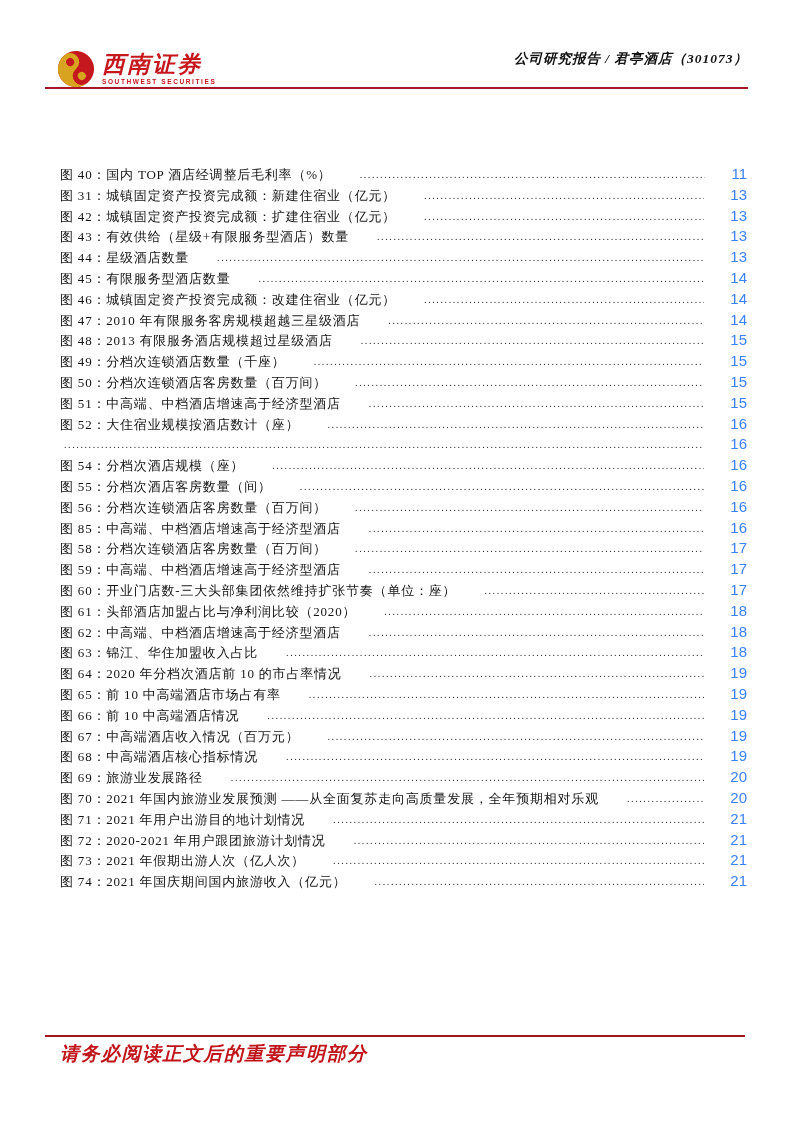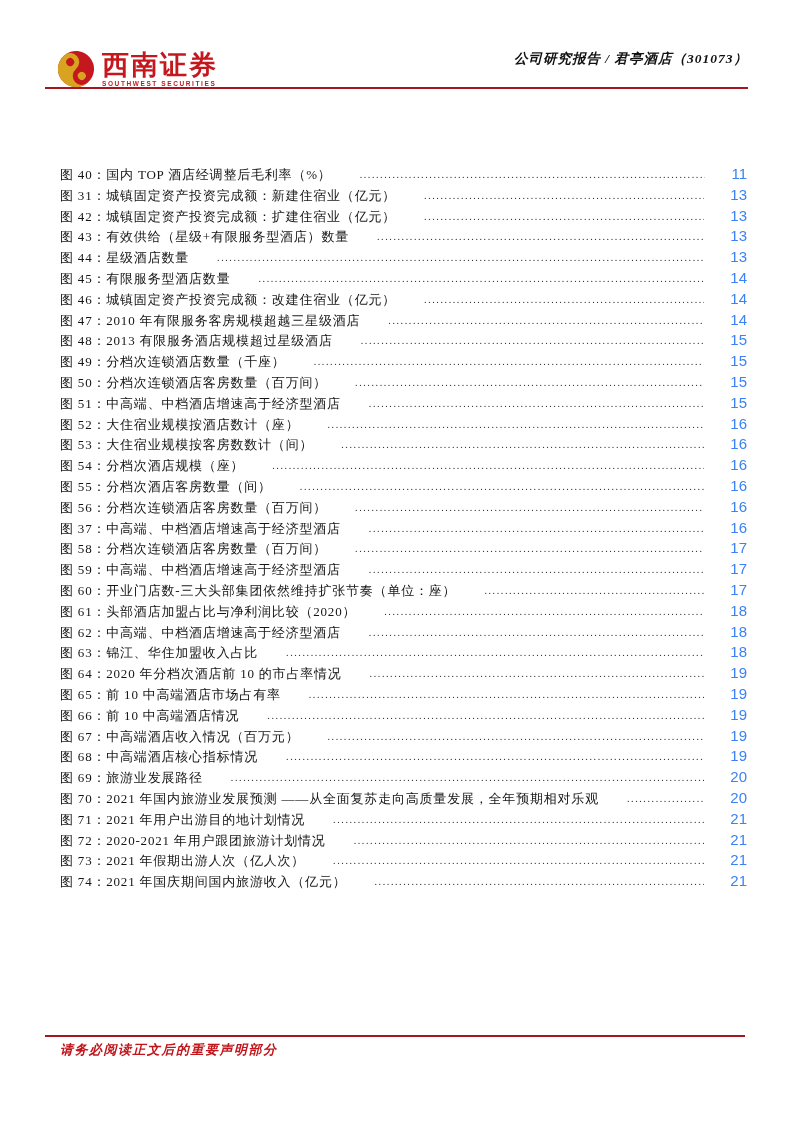--- a/index.html
+++ b/index.html
@@ -22,21 +22,21 @@
 
   
   .header{
     position:absolute;top:46px;left:45px;right:45px;
     height:42px;
     display:flex;justify-content:space-between;align-items:flex-end;
   }
   .logo{display:flex;align-items:center;gap:7px;margin-left:12px;}
   .logo-icon{width:38px;height:38px;flex:0 0 auto;}
   .brand-cn{
-    font-size:27px;font-weight:bold;
+    font-size:23px;font-weight:bold;font-style:italic;
     color:var(--logo-red);letter-spacing:2px;line-height:1.05;
     font-family:"Liberation Serif","DejaVu Serif",serif;
   }
   .brand-en{
     font-size:6.5px;font-weight:bold;color:var(--logo-red);
     letter-spacing:1.6px;margin-top:1px;
     font-family:"Liberation Sans","DejaVu Sans",sans-serif;
   }
   .report-label{
     font-size:13.5px;font-weight:bold;font-style:italic;
@@ -76,21 +76,21 @@
     font-size:15px;color:#3b82f6;margin-top:30px;
   }
 
   
   .footer-rule{
     position:absolute;top:1035px;left:45px;right:48px;
     height:2px;background:var(--rule-red);
   }
   .footer-text{
     position:absolute;top:1041px;left:60px;
-    font-size:13px;font-weight:bold;font-style:italic;
+    font-size:19px;font-weight:bold;font-style:italic;
     letter-spacing:1.5px;color:var(--footer-red);
   }
 </style>
 </head>
 <body>
 
 <div class="page">
 
   <div class="header">
     <div class="logo">
@@ -184,21 +184,20 @@
       <span class="toc-page">15</span>
     </div>
 
     <div class="toc-row">
       <span class="toc-label">图 52：大住宿业规模按酒店数计（座）</span>
       <span class="toc-dots"></span>
       <span class="toc-page">16</span>
     </div>
 
     <div class="toc-row">
-      <span class="toc-label">图 53：大住宿业规模按客房数数计（间）</span>
       <span class="toc-dots"></span>
       <span class="toc-page">16</span>
     </div>
 
     <div class="toc-row">
       <span class="toc-label">图 54：分档次酒店规模（座）</span>
       <span class="toc-dots"></span>
       <span class="toc-page">16</span>
     </div>
 
@@ -208,21 +207,21 @@
       <span class="toc-page">16</span>
     </div>
 
     <div class="toc-row">
       <span class="toc-label">图 56：分档次连锁酒店客房数量（百万间）</span>
       <span class="toc-dots"></span>
       <span class="toc-page">16</span>
     </div>
 
     <div class="toc-row">
-      <span class="toc-label">图 37：中高端、中档酒店增速高于经济型酒店</span>
+      <span class="toc-label">图 85：中高端、中档酒店增速高于经济型酒店</span>
       <span class="toc-dots"></span>
       <span class="toc-page">16</span>
     </div>
 
     <div class="toc-row">
       <span class="toc-label">图 58：分档次连锁酒店客房数量（百万间）</span>
       <span class="toc-dots"></span>
       <span class="toc-page">17</span>
     </div>
 

